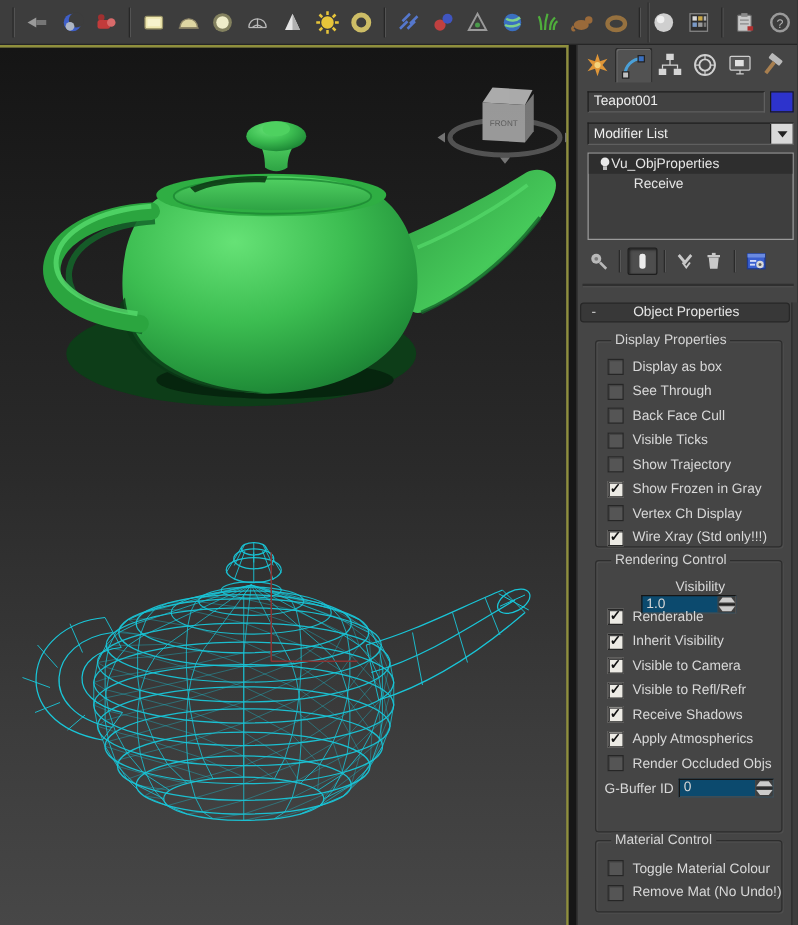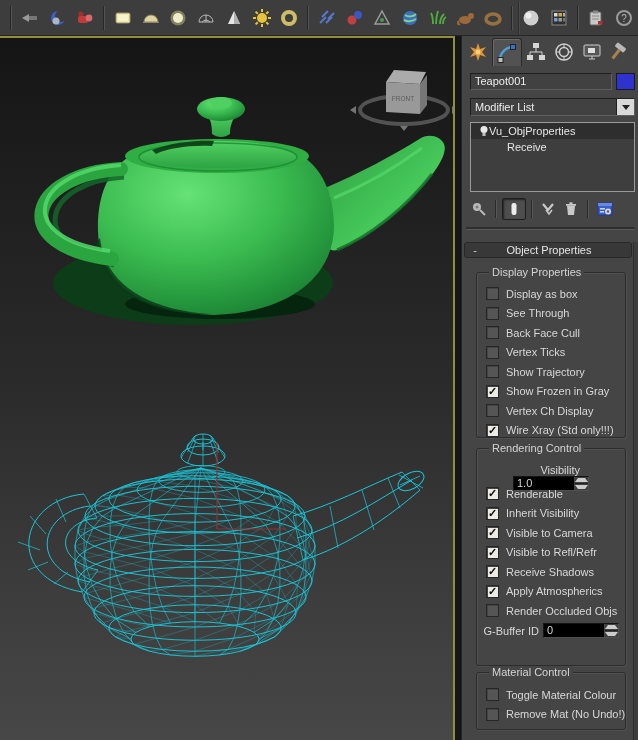--- a/index.html
+++ b/index.html
@@ -60,21 +60,21 @@
   .legend{position:absolute;top:-7px;left:12px;background:#454545;padding:0 3px;color:#d4d4d4;white-space:nowrap;text-align:center;}
   .cbrow{height:19.5px;display:flex;align-items:center;padding-left:9px;}
   .cb{width:13px;height:13px;background:#555;border:1px solid #262626;box-sizing:border-box;
       box-shadow:inset 1px 1px 0 #444;margin-right:7px;flex:none;display:flex;align-items:center;justify-content:center;}
   .cbrow[data-checked="true"] .cb{background:#eceae4;}
   .cbrow[data-checked="true"] .cb::after{content:"✓";color:#111;font-size:11px;font-weight:bold;line-height:11px;}
   .cblabel{color:#d8d8d8;white-space:nowrap;}
 
   .spinrow{display:flex;align-items:center;}
   .spinlabel{width:62px;text-align:right;margin-right:4px;color:#d8d8d8;white-space:nowrap;}
-  .spinfield{width:76px;height:15px;background:#000000;border:1px solid;border-color:#151515 #4f4f4f #4f4f4f #151515;
+  .spinfield{width:76px;height:15px;background:#0c4a6e;border:1px solid;border-color:#151515 #4f4f4f #4f4f4f #151515;
              box-sizing:border-box;display:flex;color:#d6d6d6;}
   .spinval{flex:1;padding-left:3px;line-height:13px;}
   .spinbtns{width:13px;display:flex;flex-direction:column;border-left:1px solid #444;}
   .spinbtns div{flex:1;display:flex;align-items:center;justify-content:center;background:#3f3f3f;}
   .up{border-bottom:1px solid #222;}
   .tri-up{width:0;height:0;border-left:3px solid transparent;border-right:3px solid transparent;border-bottom:4px solid #ccc;}
   .tri-dn{width:0;height:0;border-left:3px solid transparent;border-right:3px solid transparent;border-top:4px solid #ccc;}
 </style>
 </head>
 <body>
@@ -644,21 +644,21 @@
         <div class="cbrow" data-checked="false">
             <span class="cb"></span>
             <span class="cblabel">See Through</span>
           </div>
         <div class="cbrow" data-checked="false">
             <span class="cb"></span>
             <span class="cblabel">Back Face Cull</span>
           </div>
         <div class="cbrow" data-checked="false">
             <span class="cb"></span>
-            <span class="cblabel">Vertex Ticks</span>
+            <span class="cblabel">Visible Ticks</span>
           </div>
         <div class="cbrow" data-checked="false">
             <span class="cb"></span>
             <span class="cblabel">Show Trajectory</span>
           </div>
         <div class="cbrow" data-checked="true">
             <span class="cb"></span>
             <span class="cblabel">Show Frozen in Gray</span>
           </div>
         <div class="cbrow" data-checked="false">

